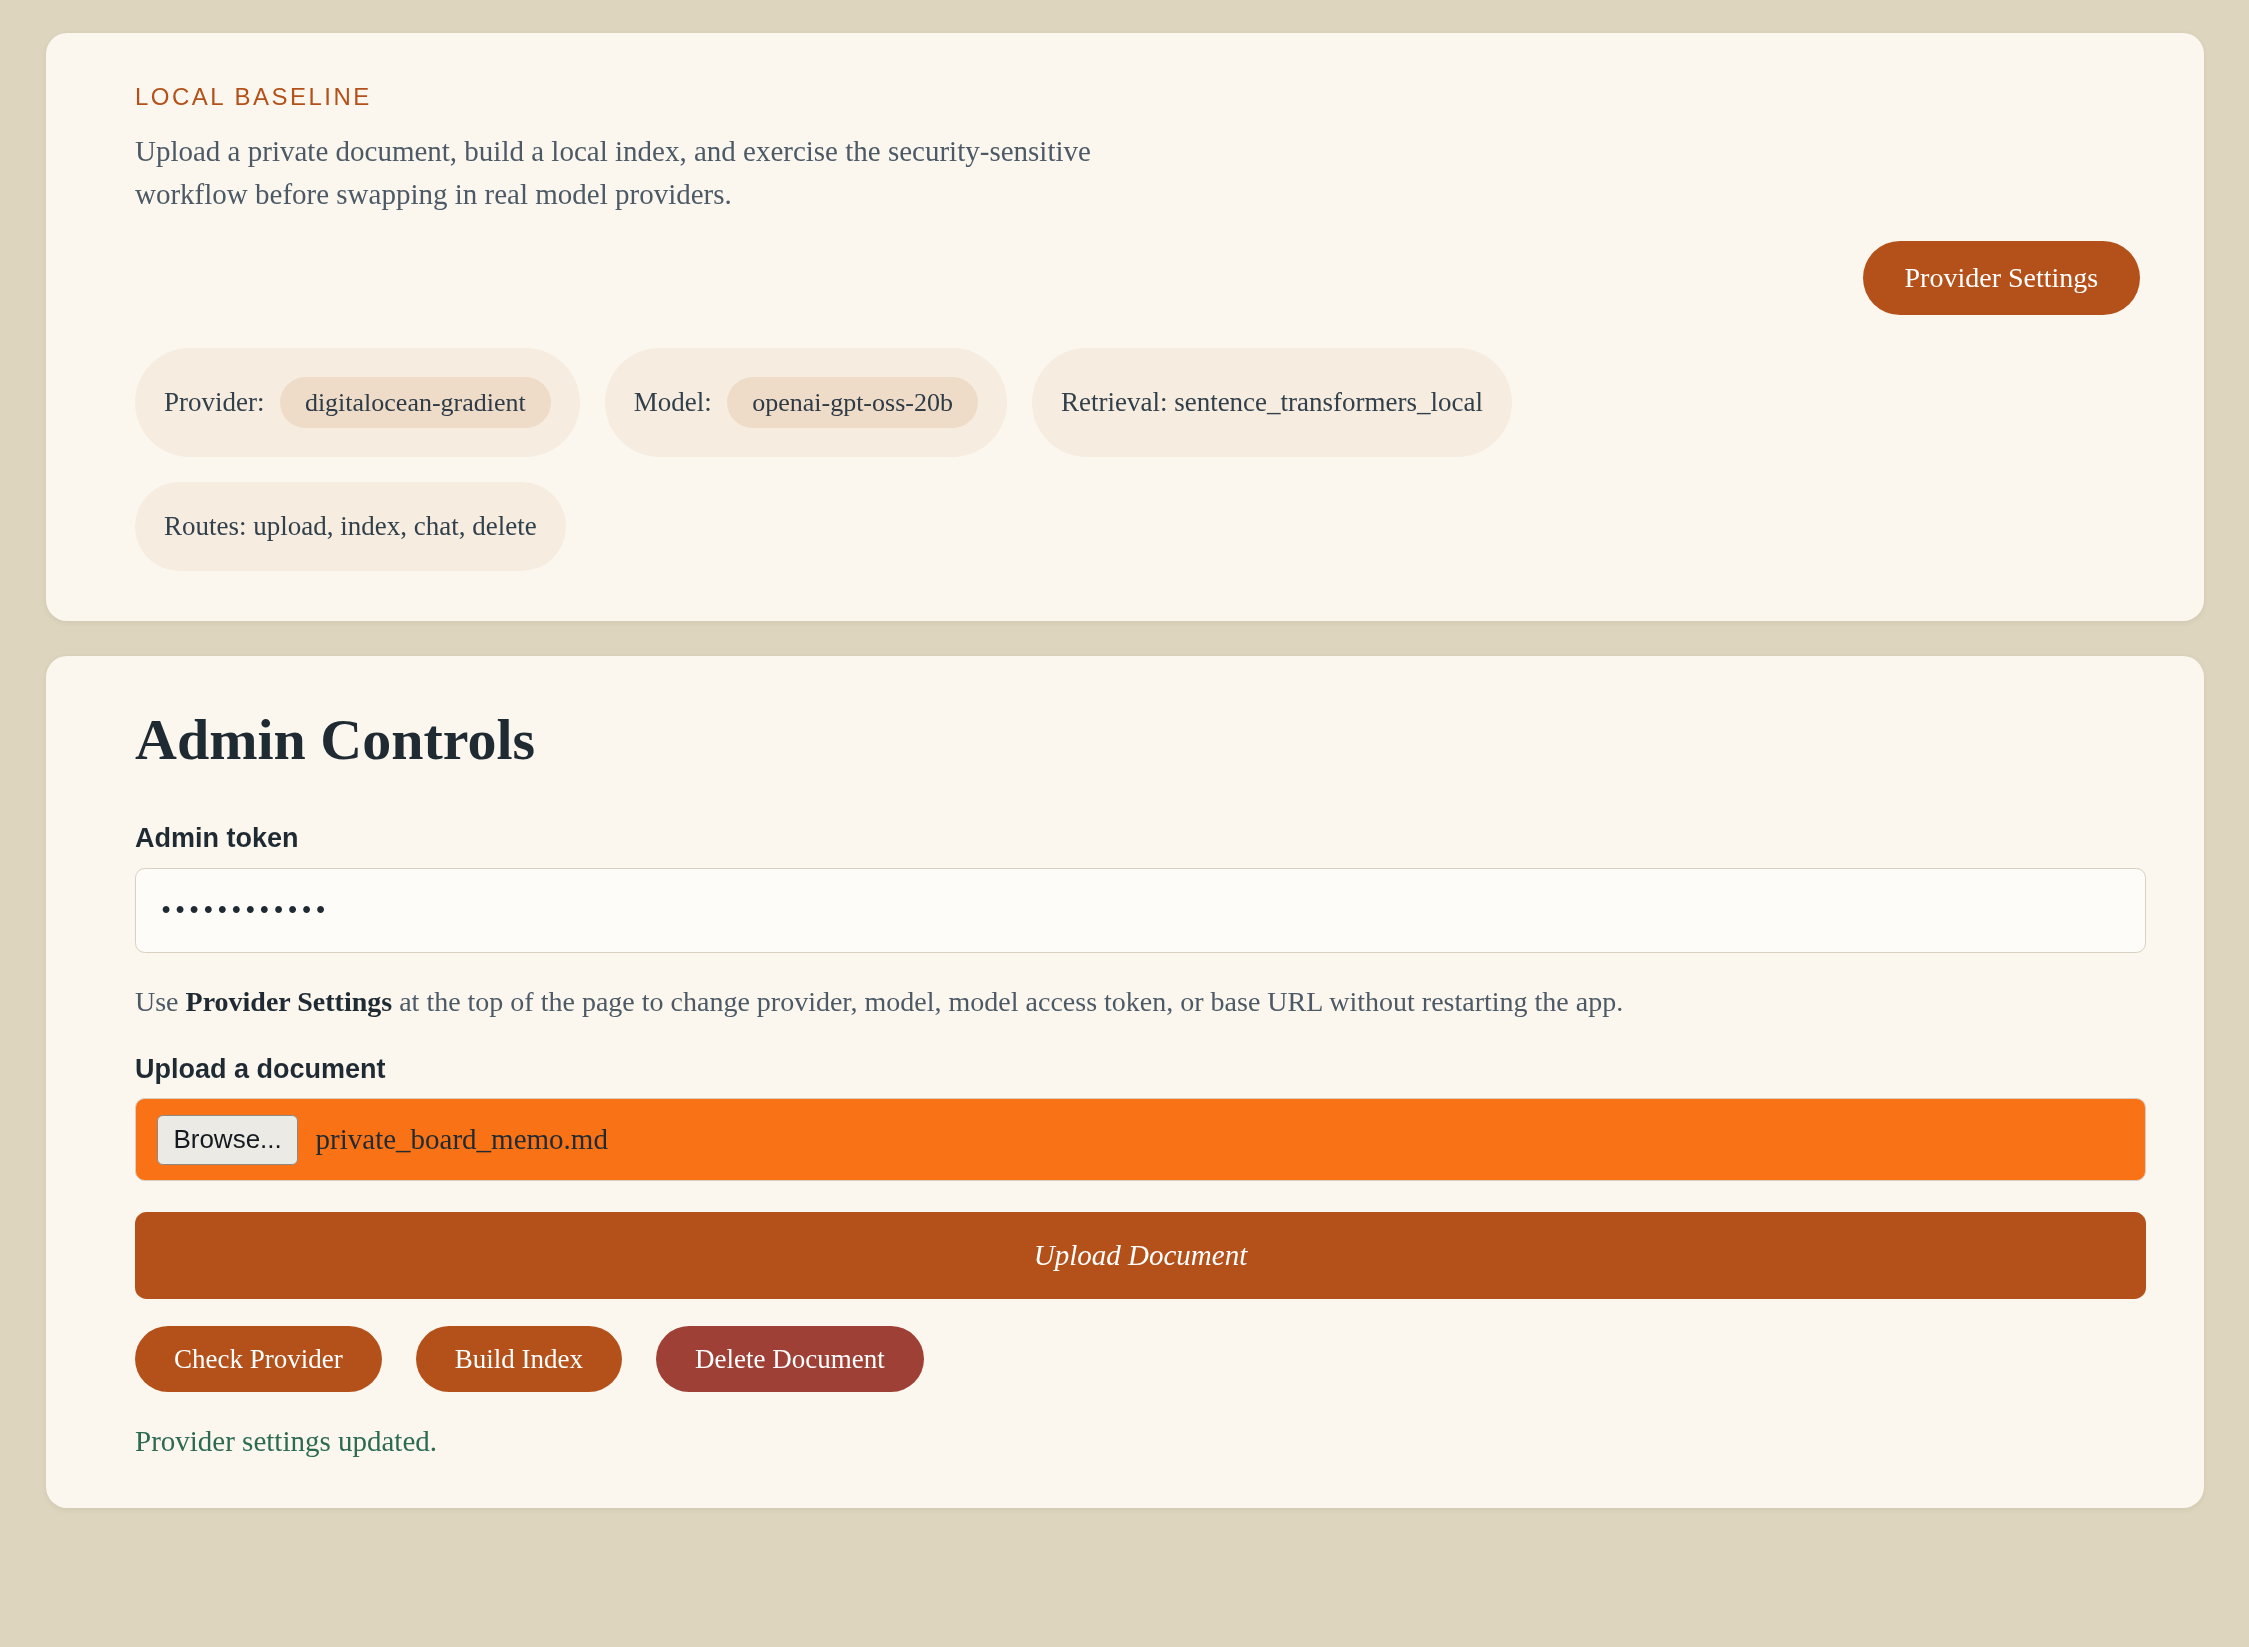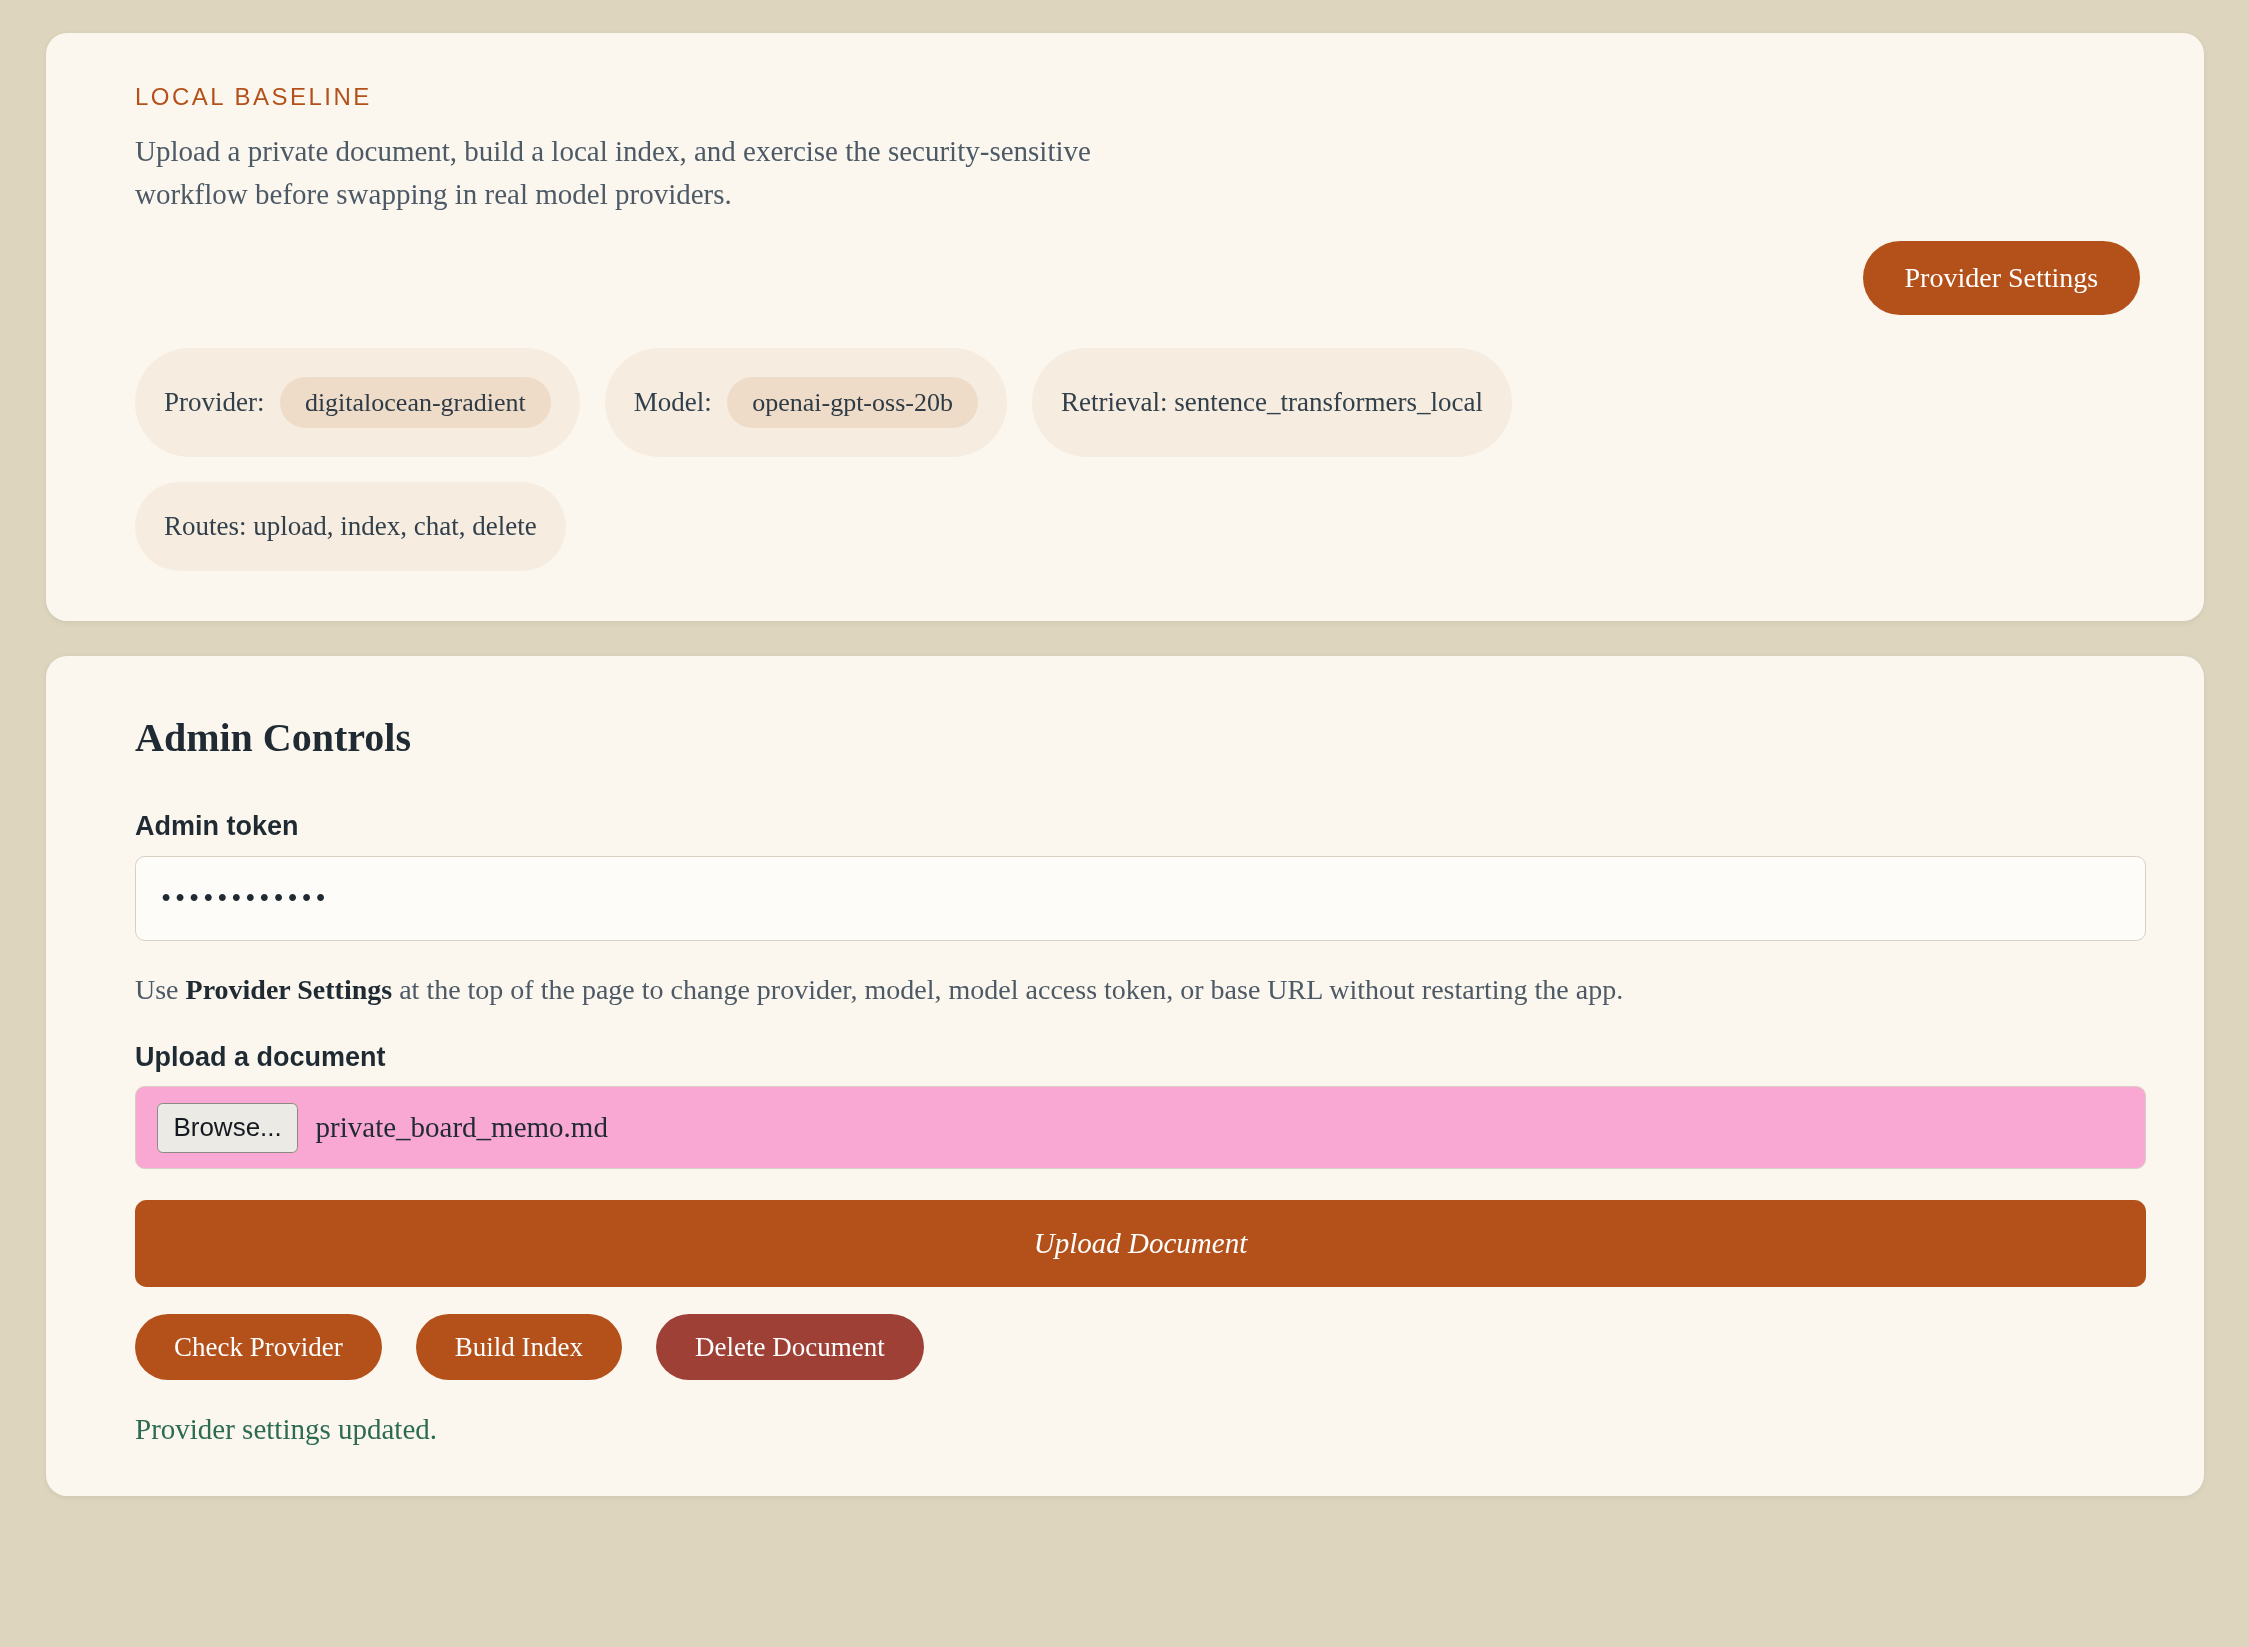--- a/index.html
+++ b/index.html
@@ -91,22 +91,22 @@
   }
   .pill .val {
     background: #eedcc8;
     border-radius: 965px;
     padding: 10.6px 25px;
     font-size: 26px;
     color: #2e3b46;
   }
 
   h2.section-title {
-    font-size: 40px;
-    margin: 8px 0 50px 31px;
+    font-size: 58px;
+    margin: 0 0 50px 31px;
     color: #1f2a33;
     font-weight: 700;
   }
 
   .field-label {
     font-family: "Liberation Sans", sans-serif;
     font-weight: 700;
     font-size: 27px;
     color: #1f2a33;
     margin: 0 0 13.5px 31px;
@@ -136,21 +136,21 @@
   .helper b { color: #1f2a33; font-weight: 700; }
 
   .file-input {
     display: flex;
     align-items: center;
     width: calc(100% - 31px);
     margin-left: 31px;
     height: 83px;
     border: 1px solid #d8d0c2;
     border-radius: 9.7px;
-    background: #f9a8d4;
+    background: #f97316;
     padding: 0 21px;
     gap: 17.4px;
   }
   .browse-btn {
     background: #eceae4;
     border: 1px solid #8d8a83;
     border-radius: 5.8px;
     font-family: "Liberation Sans", sans-serif;
     font-size: 26px;
     padding: 8.7px 15.4px;

